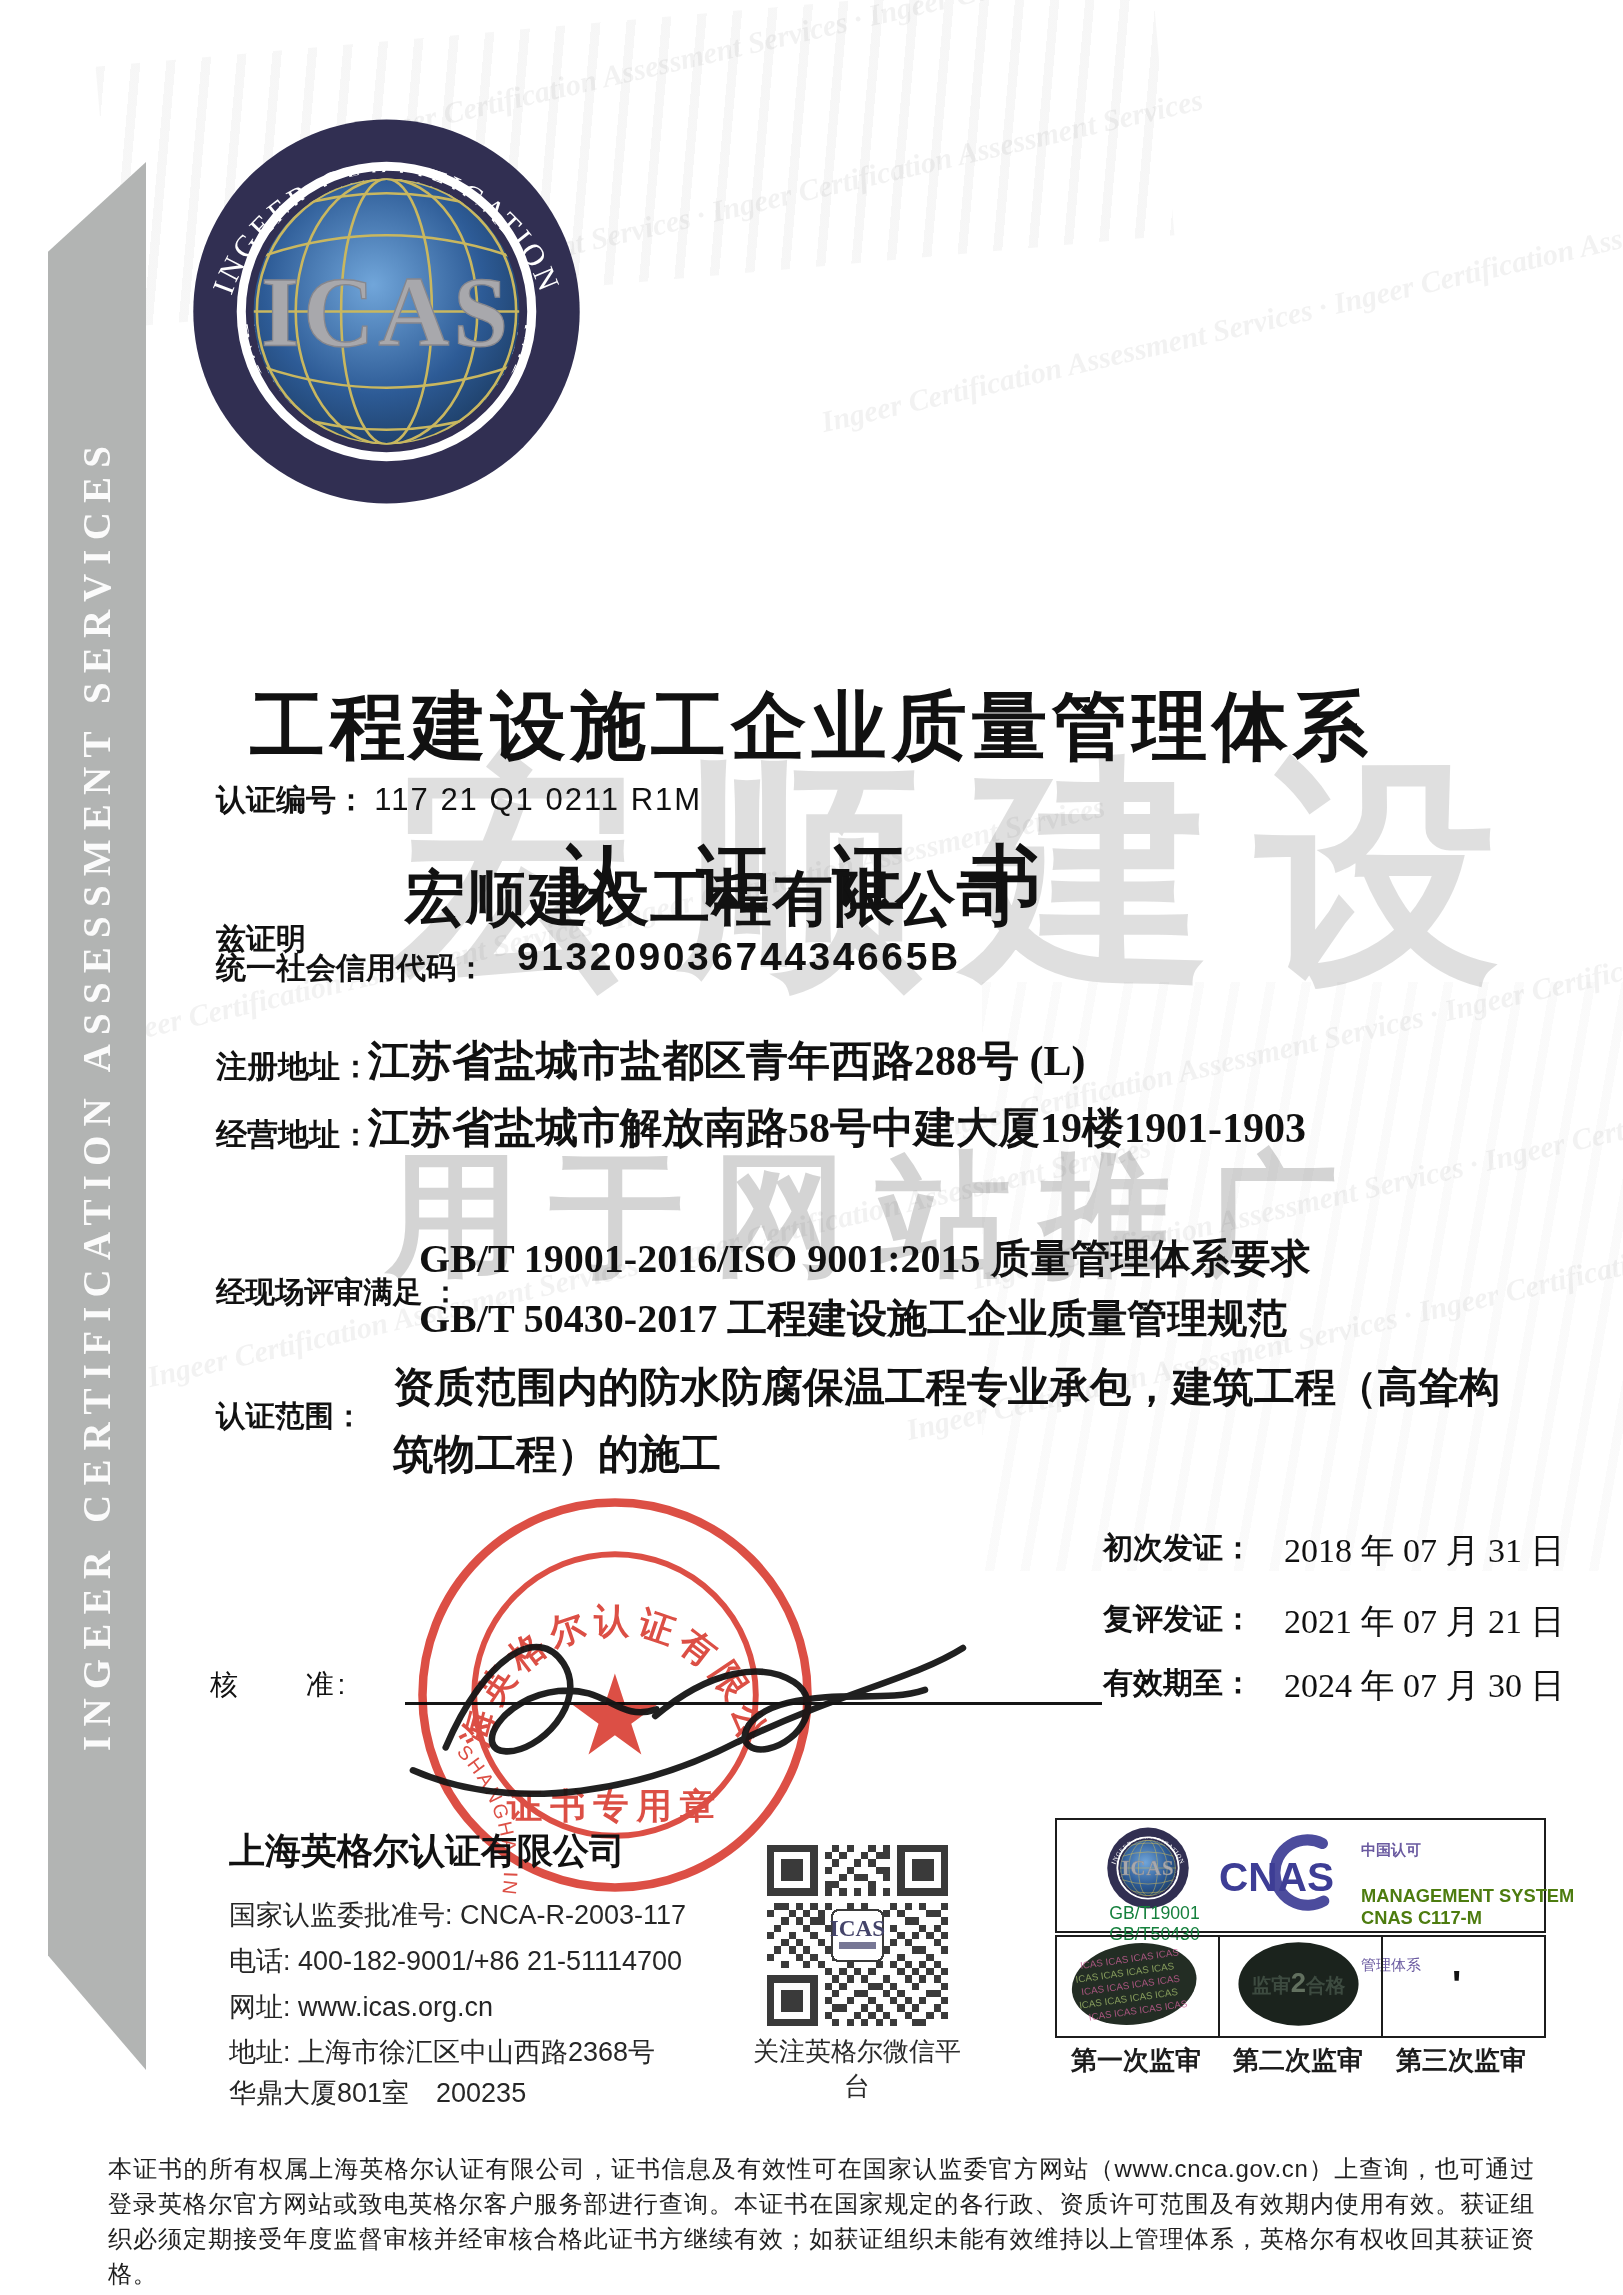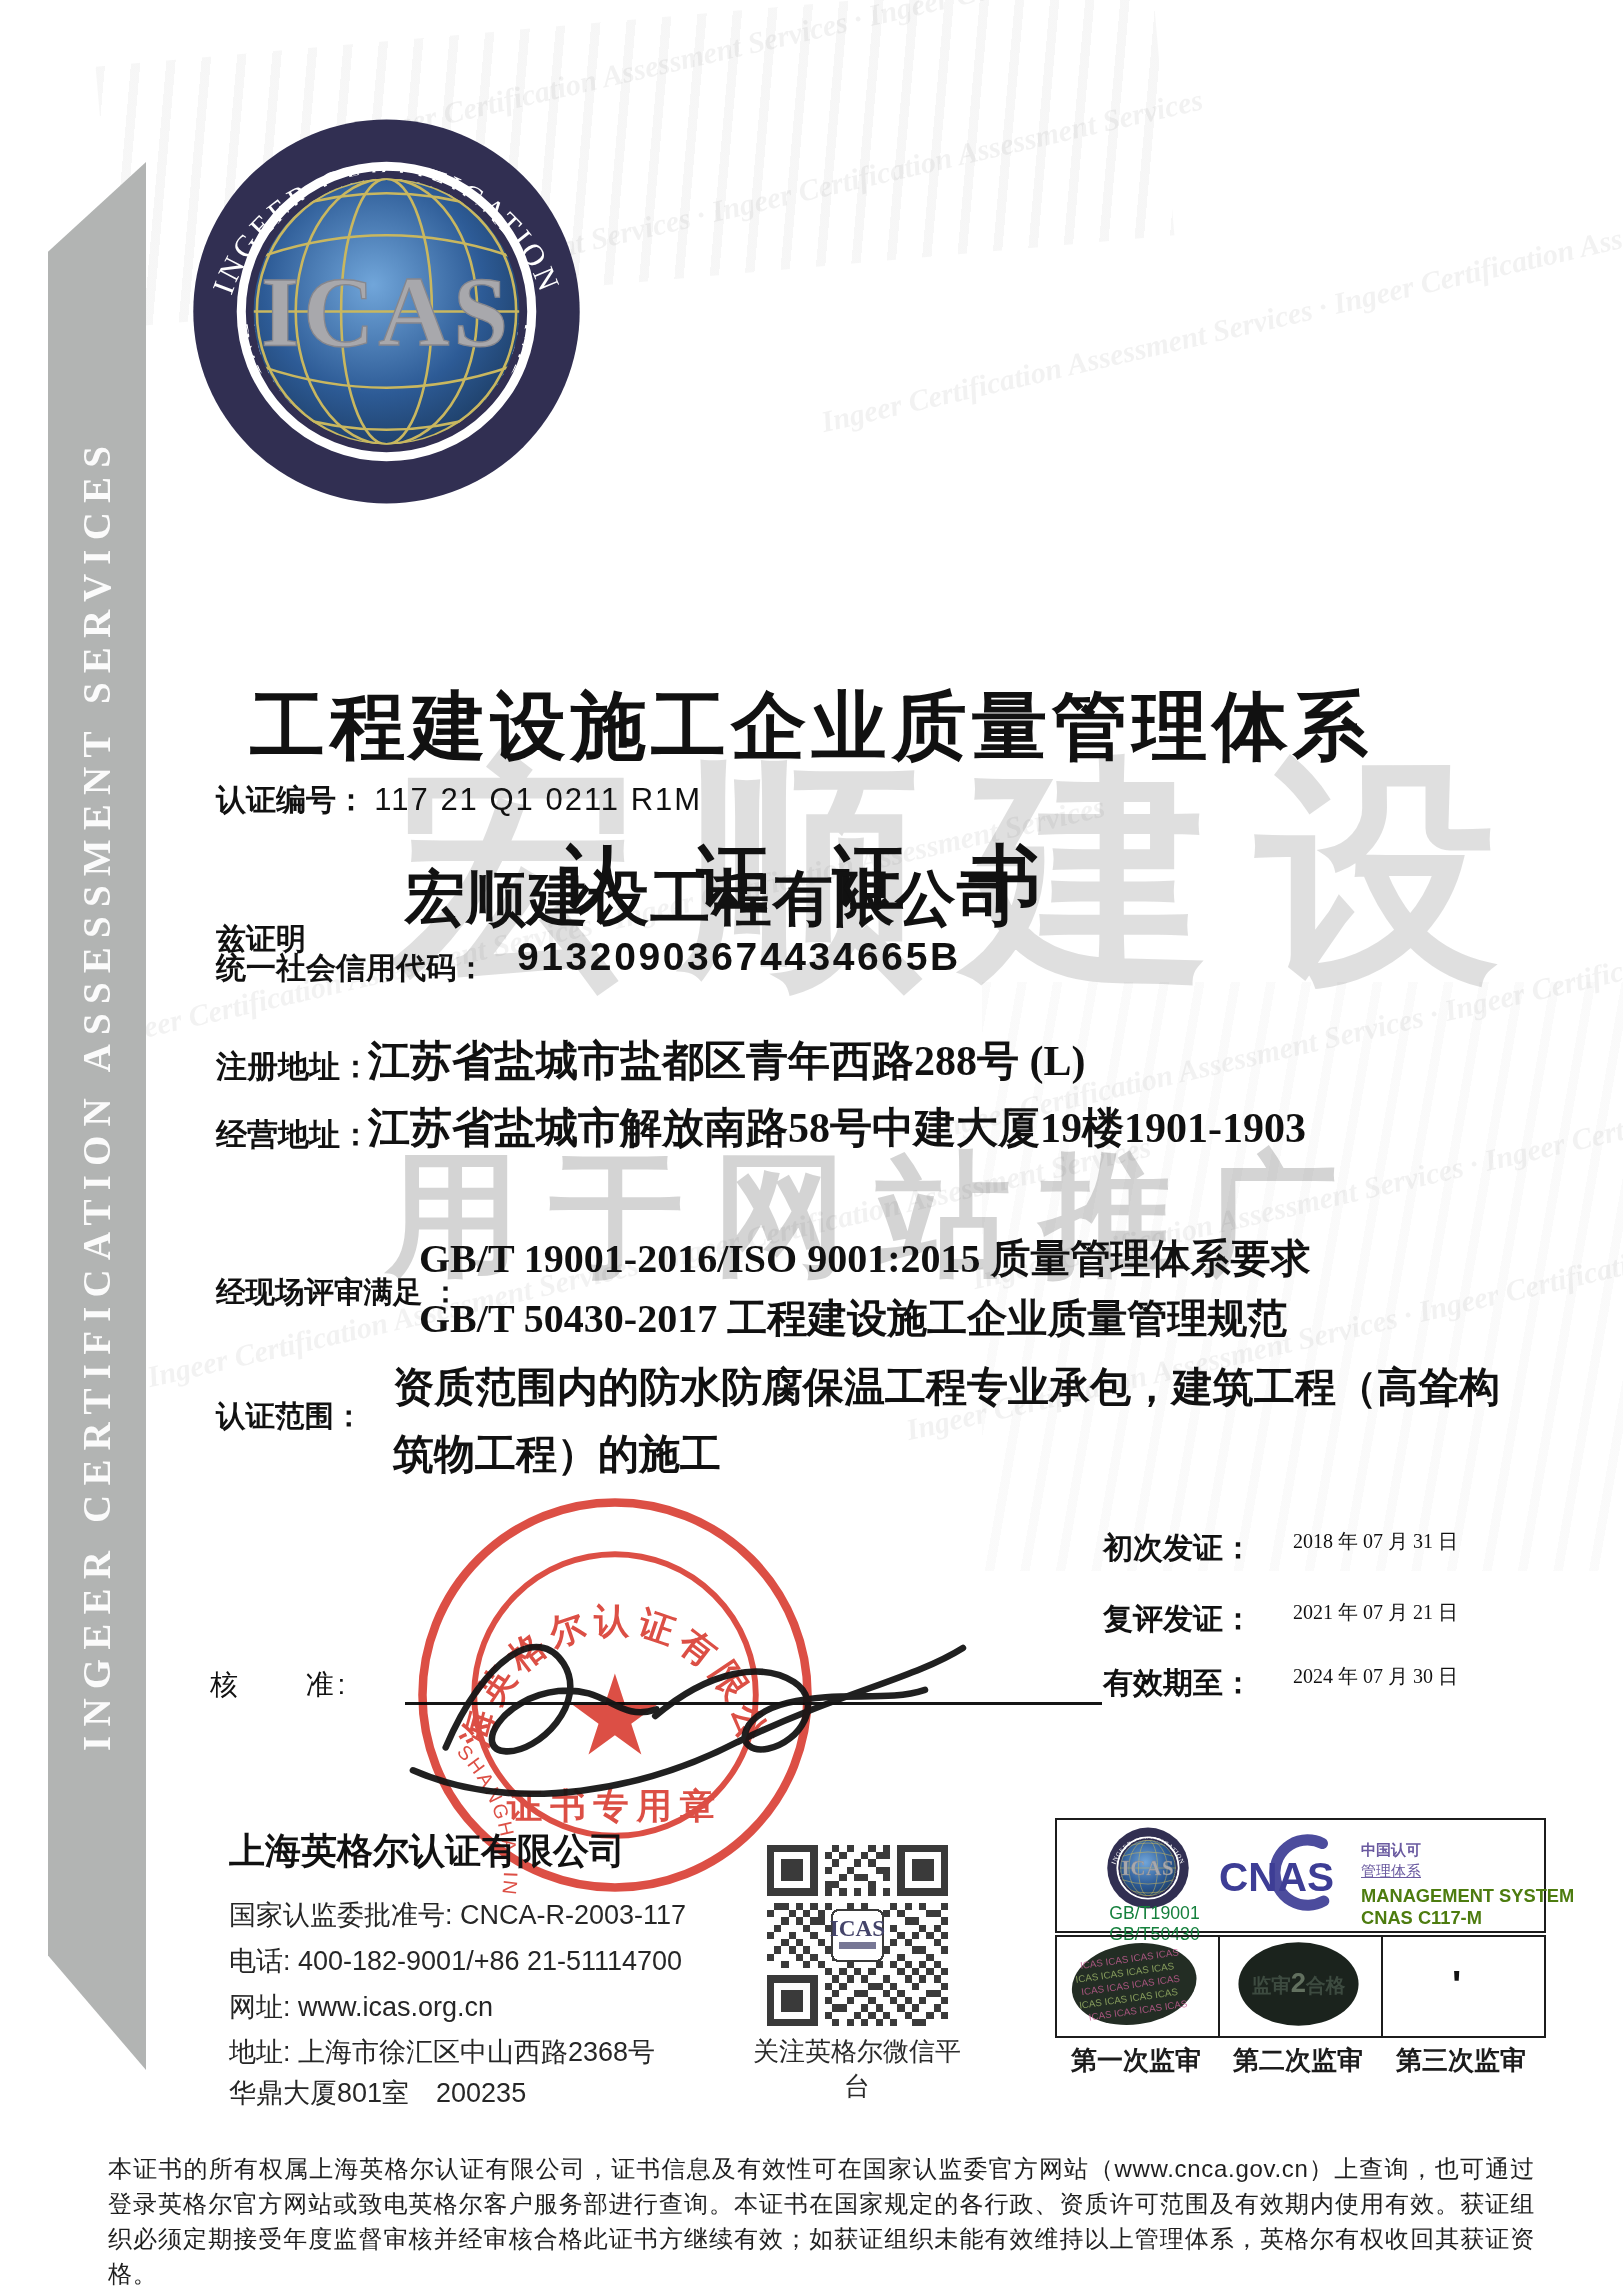--- a/index.html
+++ b/index.html
@@ -47,21 +47,21 @@
 
   #audit-label{left:216px;top:1273px;font-size:29.5px;font-weight:bold;}
   #std1{left:419px;top:1231px;font-size:40px;font-weight:900;font-family:"Liberation Serif",serif;}
   #std2{left:419px;top:1291px;font-size:40px;font-weight:900;font-family:"Liberation Serif",serif;}
 
   #scope-label{left:216px;top:1397px;font-size:29.5px;font-weight:bold;}
   #scope1{left:393px;top:1360px;font-size:41px;font-weight:900;font-family:"Liberation Serif",serif;}
   #scope2{left:393px;top:1427px;font-size:41px;font-weight:900;font-family:"Liberation Serif",serif;}
 
   .date-label{font-size:30px;font-weight:bold;}
-  .date-val{font-size:20px;font-family:"Liberation Serif",serif;margin-left:9px;}
+  .date-val{font-size:34px;font-family:"Liberation Serif",serif;}
 
   #approve{left:210px;top:1666px;font-size:28px;font-weight:normal;letter-spacing:3.9px;}
   #sig-line{left:405px;top:1702px;width:697px;height:3.3px;background:#161616;}
 
   
   #issuer-name{left:229px;top:1827px;font-size:36px;font-weight:bold;}
   .issuer-row{font-size:27px;color:#262626;}
 
   #qr-caption{left:749px;top:2034px;width:216px;text-align:center;font-size:26px;color:#2a2a2a;}
 
@@ -236,21 +236,21 @@
   <svg class="abs" style="left:1107px;top:1827px;" width="82" height="82" viewBox="0 0 600 600">
     <use href="#icasLogo"></use>
   </svg>
   <div id="acc-caption" class="abs">GB/T19001 GB/T50430</div>
 
   <svg class="abs" style="left:1219px;top:1833px;" width="131" height="85" viewBox="0 0 200 130">
     <path d="M 158,16 A 50,50 0 1 0 160,104" fill="none" stroke="#4c4c9d" stroke-width="17" stroke-linecap="round"></path>
     <text x="0" y="88" font-family="Liberation Sans,sans-serif" font-weight="bold" font-size="62" fill="#3d3d95">CNAS</text>
   </svg>
   <div class="abs cnas-cn" style="left:1361px;top:1841px;font-weight:bold;">中国认可</div>
-  <div class="abs cnas-cn" style="left:1361px;top:1862px;text-decoration:underline;">管理体系</div>
+  <div class="abs cnas-cn" style="left:1361px;top:1956px;">管理体系</div>
   <div class="abs cnas-en" style="left:1361px;top:1885px;">MANAGEMENT SYSTEM</div>
   <div class="abs cnas-en" style="left:1361px;top:1907px;">CNAS C117-M</div>
 
   <div id="audit-table" class="abs">
     <div class="cell">
       <svg width="157" height="94" viewBox="0 0 240 144">
         <ellipse cx="118" cy="72" rx="96" ry="62" fill="#232d24" transform="rotate(-8 118 72)"></ellipse>
         <g font-family="Liberation Sans,sans-serif" font-size="15" transform="rotate(-8 118 72)" opacity="0.8">
           <text x="40" y="38" fill="#c95f95">ICAS ICAS ICAS ICAS</text>
           <text x="30" y="58" fill="#9fb86a">ICAS ICAS ICAS ICAS</text>

